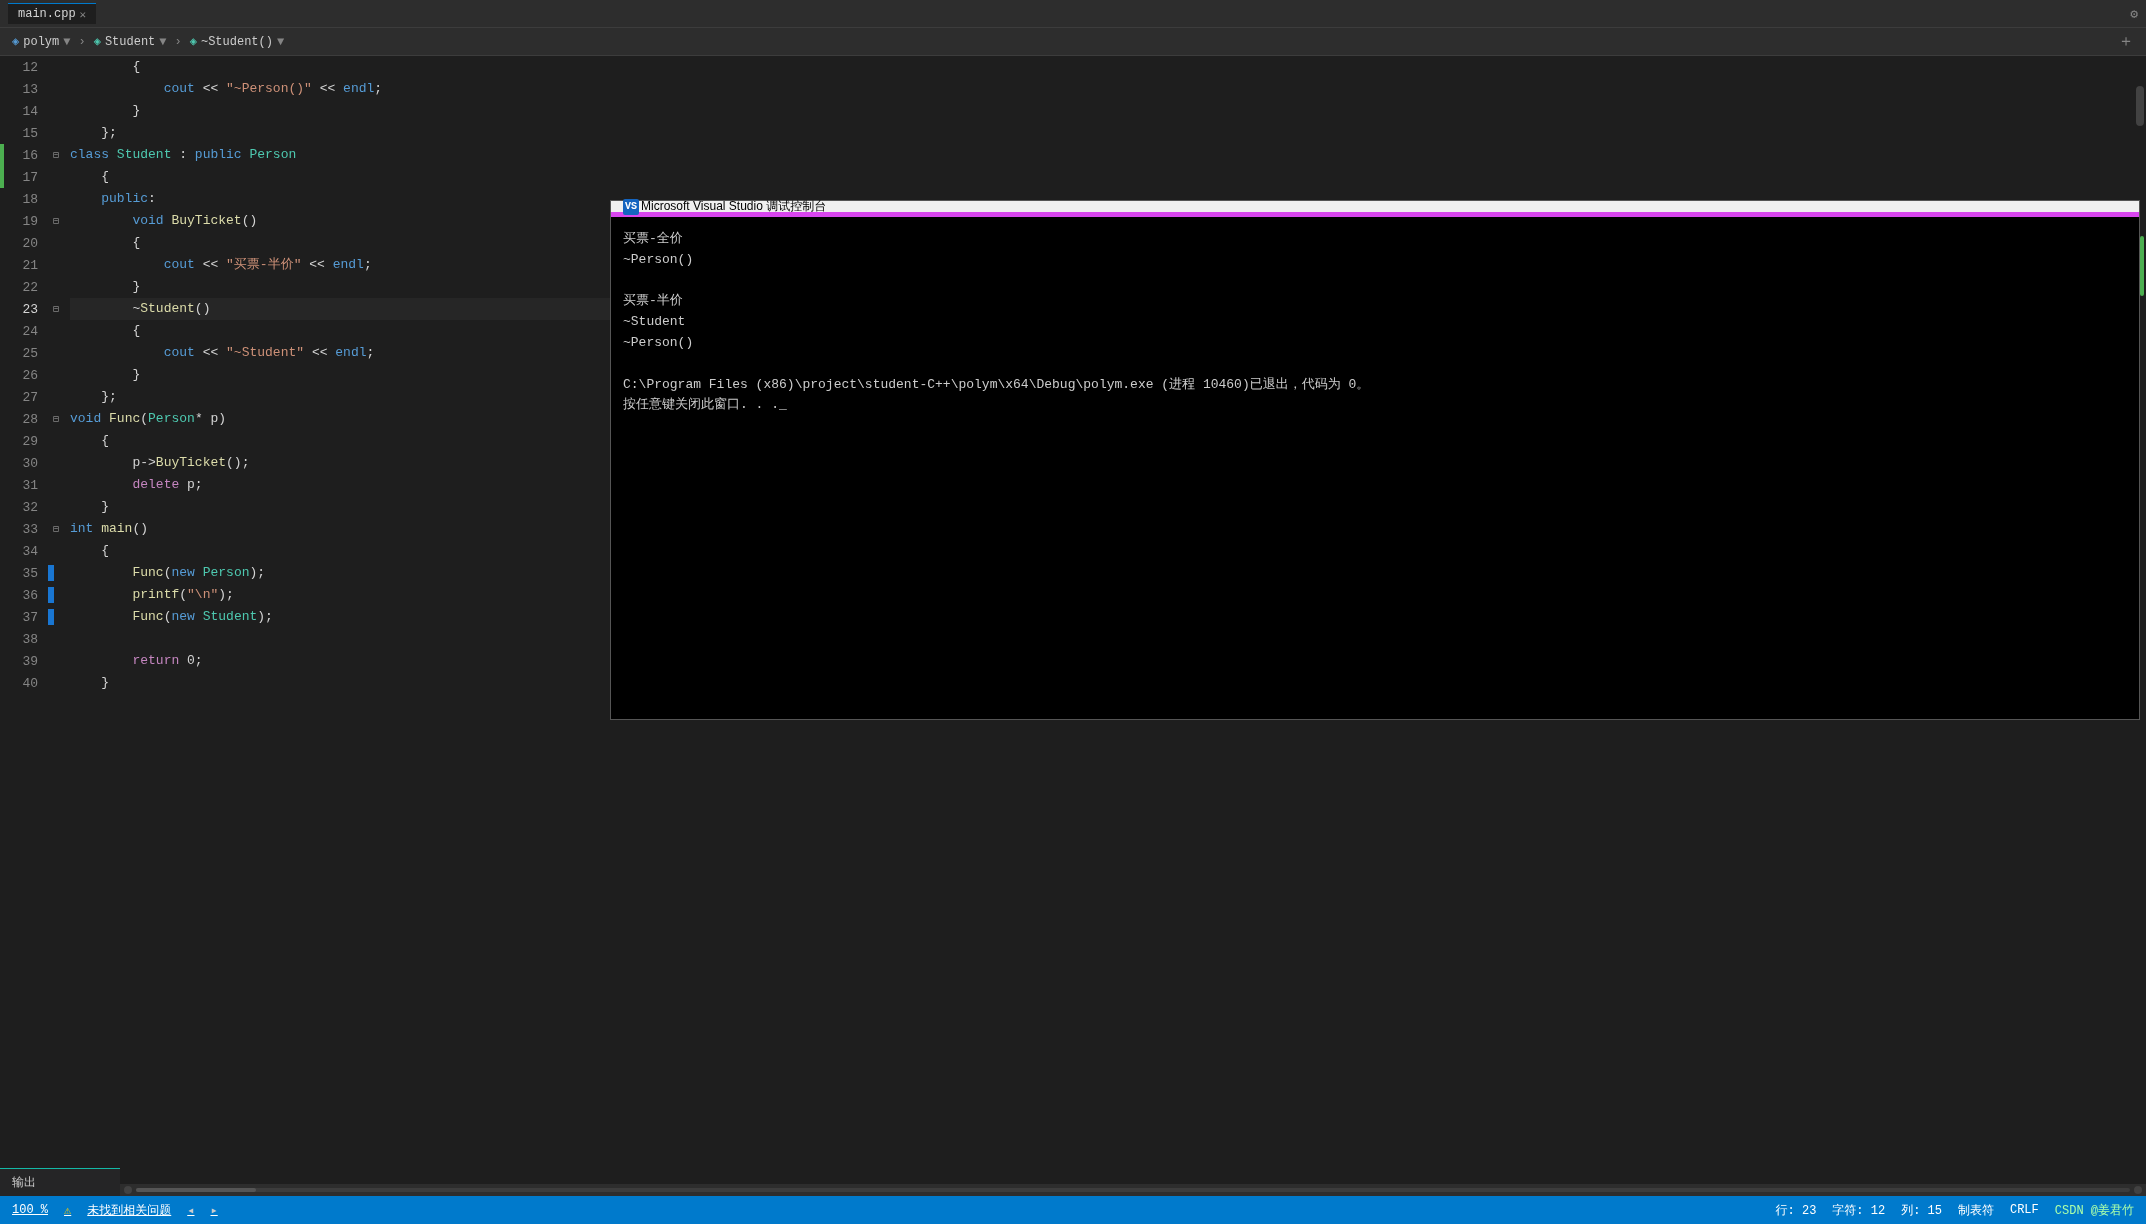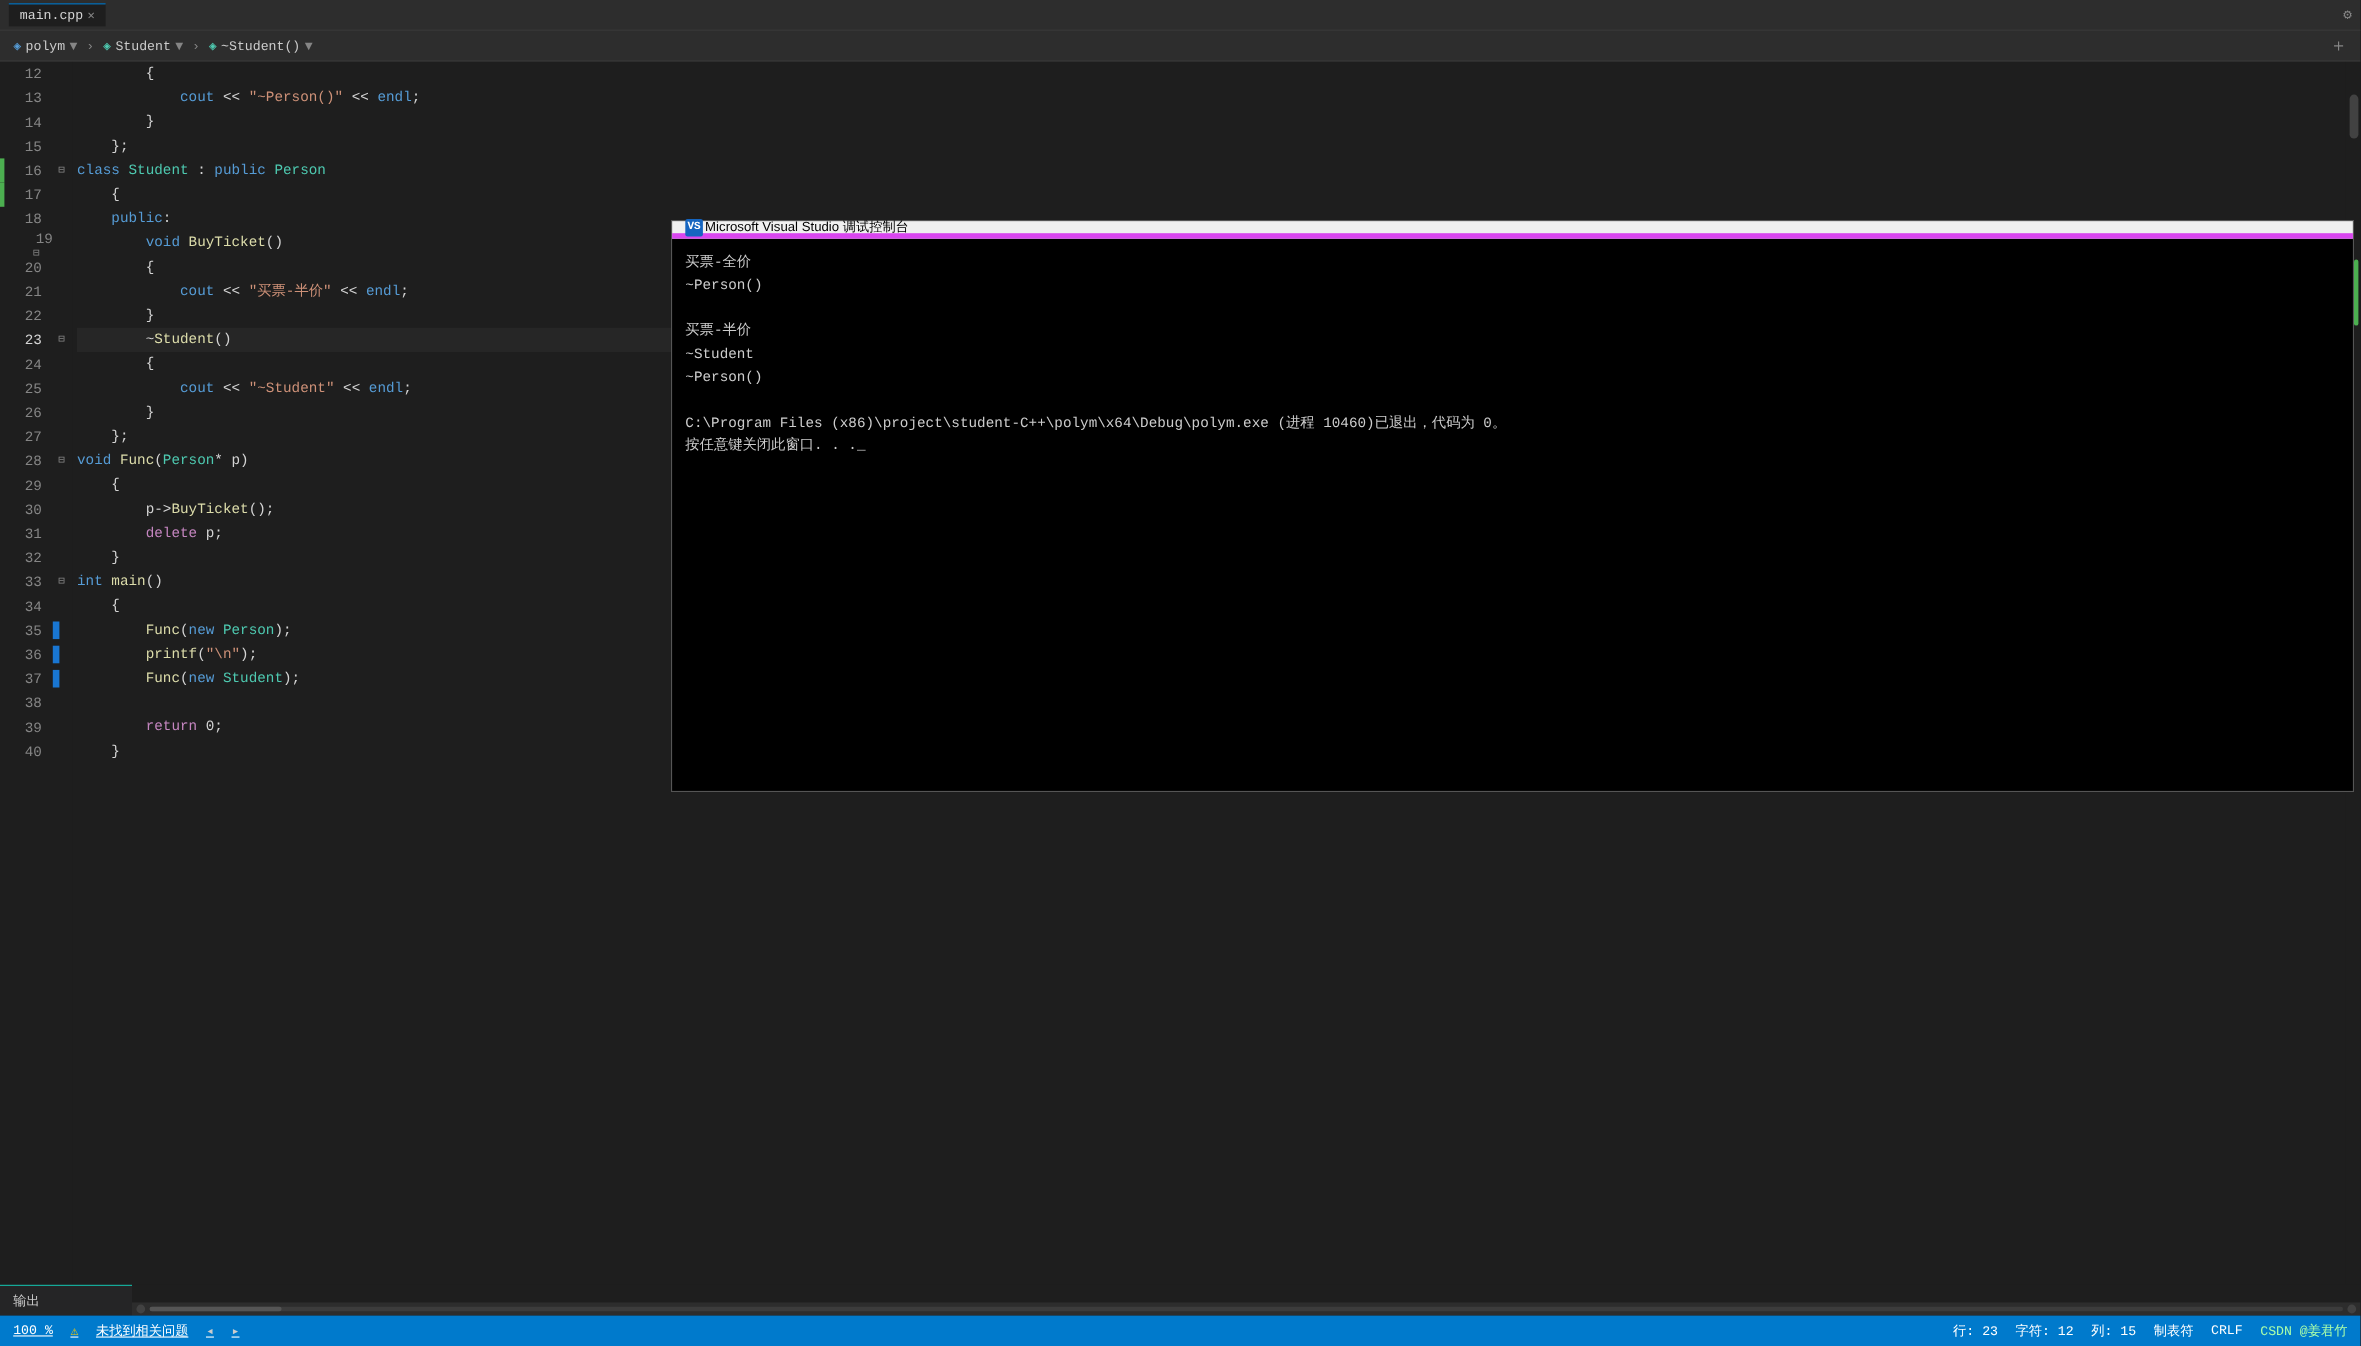--- a/index.html
+++ b/index.html
@@ -247,21 +247,21 @@
         <div style="position:absolute;left:0;top:0;width:4px;height:22px;background:#4caf50;"></div>
         <div style="width:46px; text-align:right; padding-right:8px; color:#858585; font-size:13px;">17</div>
         <div style="width:20px;"></div>
       </div>
 
       <div style="display:flex; height:22px; align-items:center;">
         <div style="width:46px; text-align:right; padding-right:8px; color:#858585; font-size:13px;">18</div>
         <div style="width:20px;"></div>
       </div>
 
-      <div style="display:flex; height:22px; align-items:center;flex-direction:column;">
+      <div style="display:flex; height:22px; align-items:center;">
         <div style="width:46px; text-align:right; padding-right:8px; color:#858585; font-size:13px;">19</div>
         <div style="width:20px; display:flex; align-items:center; justify-content:center; color:#858585; font-size:10px;">⊟</div>
       </div>
 
       <div style="display:flex; height:22px; align-items:center;">
         <div style="width:46px; text-align:right; padding-right:8px; color:#858585; font-size:13px;">20</div>
         <div style="width:20px;"></div>
       </div>
 
       <div style="display:flex; height:22px; align-items:center;">

